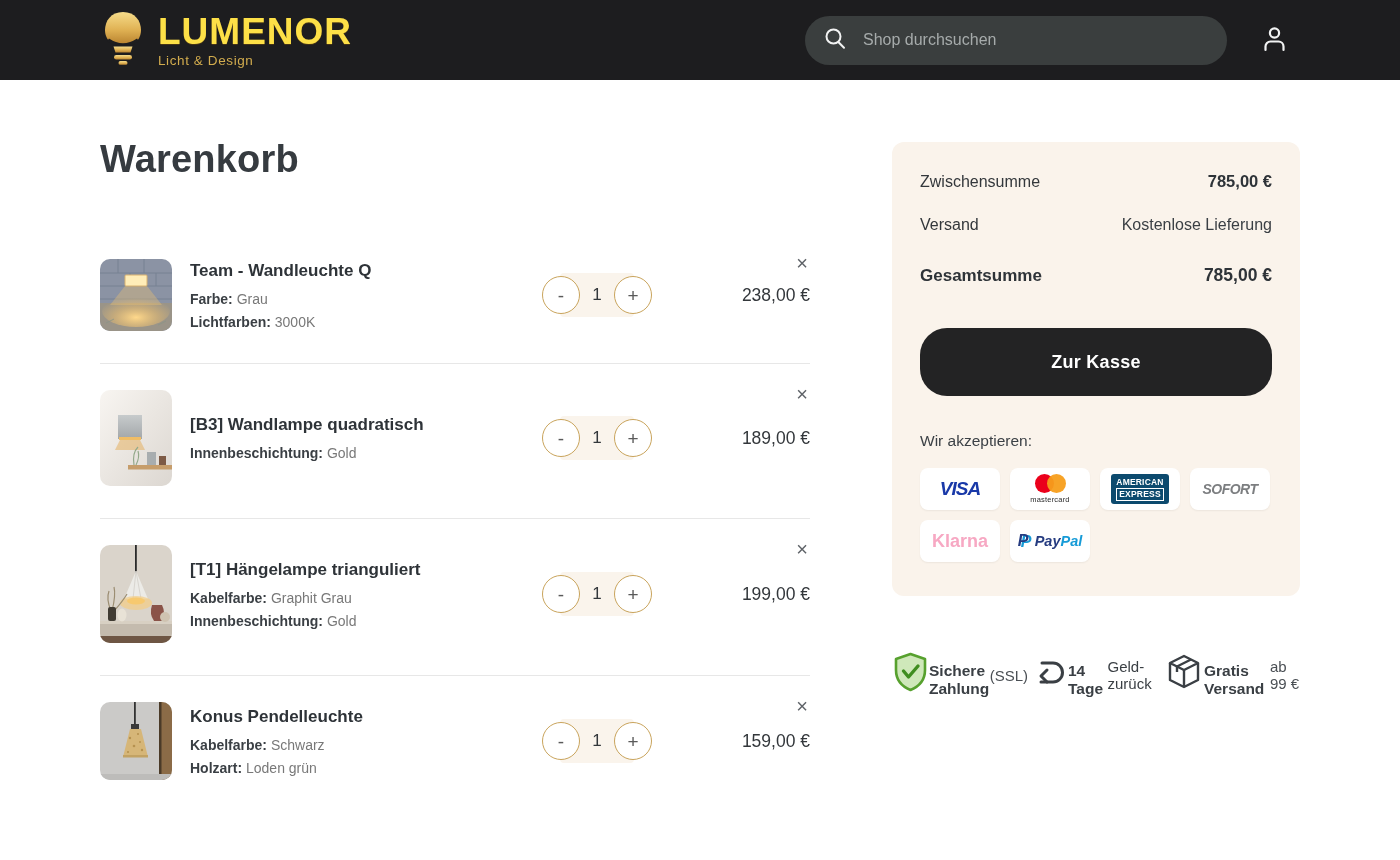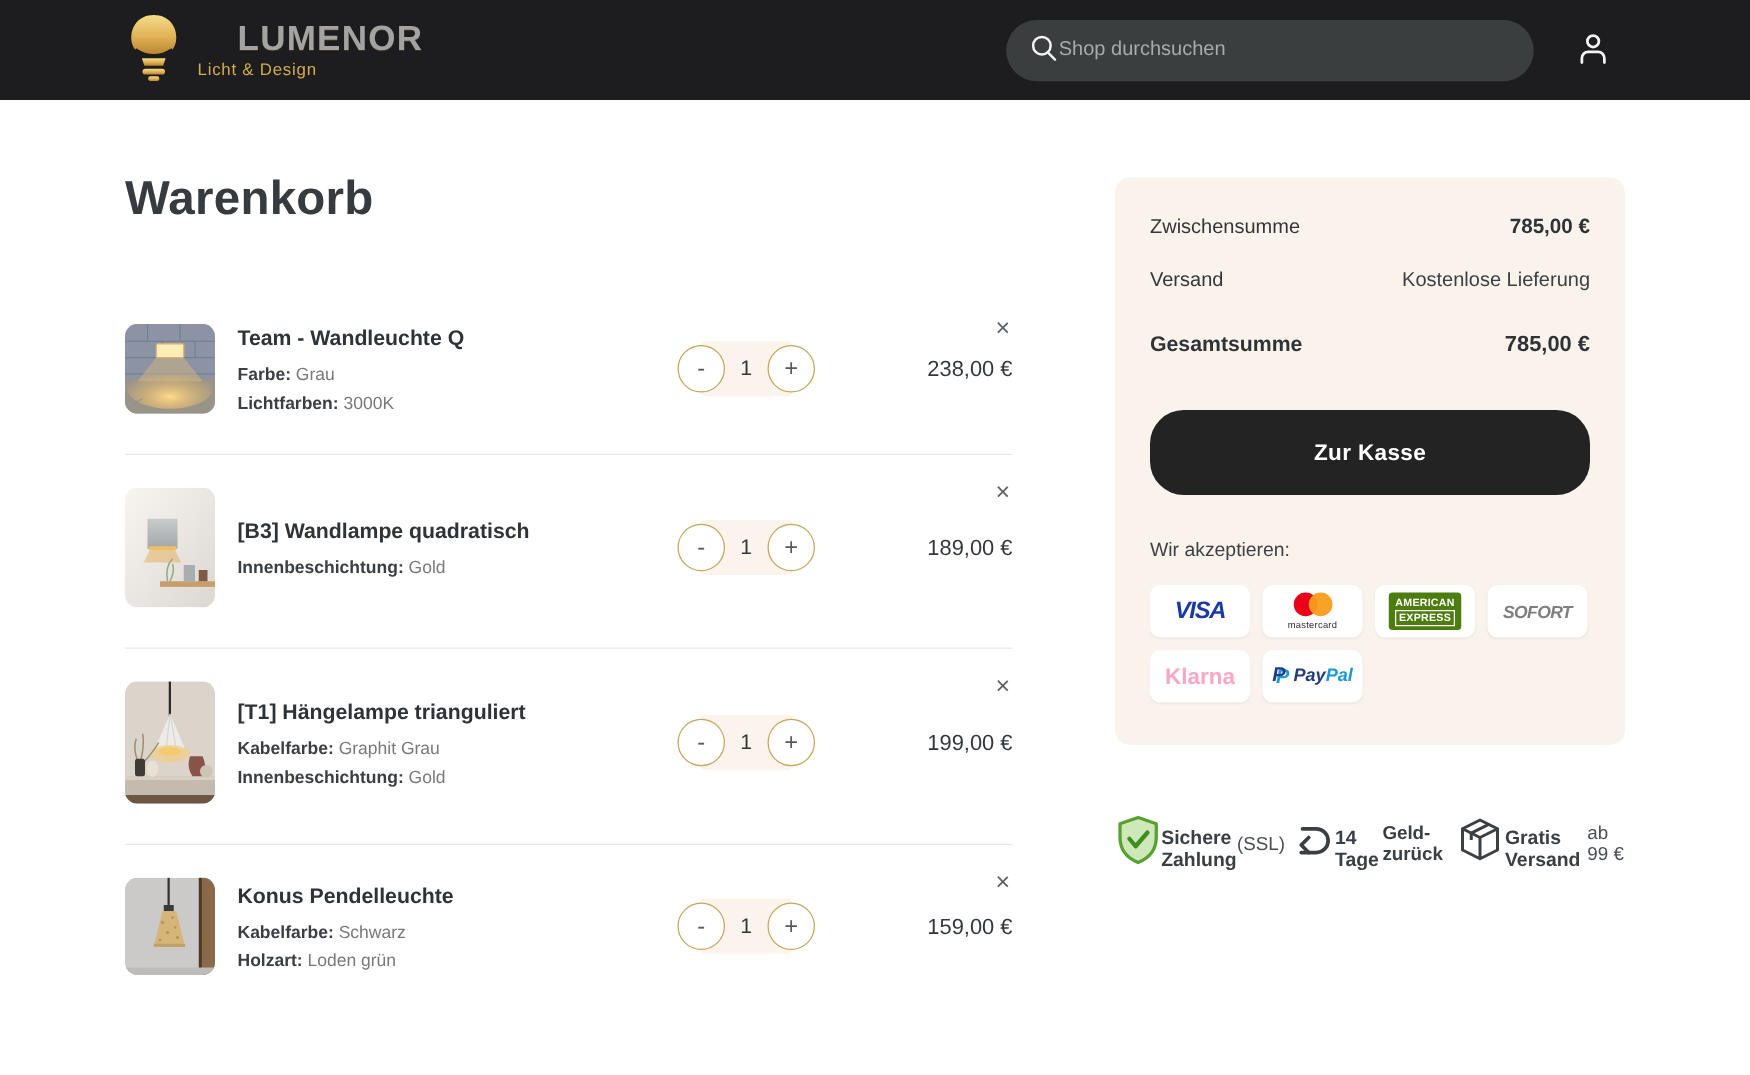--- a/index.html
+++ b/index.html
@@ -4,26 +4,26 @@
 <style>
   * { margin:0; padding:0; box-sizing:border-box; }
   html,body { width:1400px; height:860px; overflow:hidden; background:#ffffff;
               font-family:"Liberation Sans", sans-serif; }
 
   
   .header { height:80px; background:#1d1d1f; display:flex; align-items:center;
             padding:0 112px 0 100px; }
   .brand { display:flex; align-items:center; gap:12px; cursor:pointer; }
   .brand-text { display:flex; flex-direction:column; line-height:1; }
-  .brand-name { font-size:28px; font-weight:800; letter-spacing:1px; color:#a3a3a3;
-                text-shadow:0 1px 0 rgba(120,80,10,.45);margin-left:32px; }
+  .brand-name { font-size:37px; font-weight:800; letter-spacing:1px; color:#fde047;
+                text-shadow:0 1px 0 rgba(120,80,10,.45); }
   .brand-tagline { font-size:13.5px; color:#d2ac4e; margin-top:4px; letter-spacing:.6px; }
   .header-spacer { flex:1; }
   .search-pill { width:422px; height:49px; background:#3a3e3e; border-radius:25px;
-                 display:flex; align-items:center; padding:15px 18px; gap:0; }
+                 display:flex; align-items:center; padding:15px 18px; gap:16px; }
   .search-pill input { flex:1; background:transparent; border:none; outline:none;
                  color:#e8eaea; font-size:16px; font-family:"Liberation Sans",sans-serif; }
   .search-pill input::placeholder { color:#a6abab; }
   .account-btn { margin-left:34px; background:none; border:none; cursor:pointer;
                  display:flex; align-items:center; }
 
   
   .main { display:flex; padding:0 100px; }
   .left-col { width:710px; margin-right:82px; }
   .right-col { width:408px; }
@@ -84,42 +84,42 @@
   .pay-card { width:80px; height:42px; background:#ffffff; border-radius:8px;
               box-shadow:0 1px 2px rgba(0,0,0,.06); display:flex; flex-direction:column;
               align-items:center; justify-content:center; overflow:hidden; }
   .visa-txt { font-size:19px; font-weight:800; font-style:italic; color:#1939a8;
               letter-spacing:-1px; }
   .mc-circles { display:flex; height:19px; }
   .mc-circles .c1 { width:19px; height:19px; border-radius:50%; background:#eb001b; }
   .mc-circles .c2 { width:19px; height:19px; border-radius:50%; background:#f79e1b;
                     margin-left:-7px; opacity:.95; }
   .mc-txt { font-size:7.5px; color:#2b2b2b; margin-top:2px; letter-spacing:.2px; }
-  .amex-box { background:#4d7c0f; border-radius:3px; padding:3px 5px; text-align:center; }
+  .amex-box { background:#0c4a6e; border-radius:3px; padding:3px 5px; text-align:center; }
   .amex-box div { color:#ffffff; font-size:8.5px; font-weight:800; line-height:1.25;
                   letter-spacing:.2px; }
   .amex-box .l2 { border:1px solid #ffffff; padding:0 2px; }
   .sofort-txt { font-size:14px; font-weight:800; font-style:italic; color:#7c7e80;
                 letter-spacing:-.5px; }
   .klarna-txt { font-size:18px; font-weight:700; color:#f7a8c3; }
   .paypal-wrap { display:flex; align-items:center; gap:3px; }
   .pp-mark { position:relative; width:14px; height:18px; }
   .pp-mark span { position:absolute; font-size:16px; font-weight:800; font-style:italic; }
   .pp-mark .p1 { color:#253b80; left:0; top:0; }
   .pp-mark .p2 { color:#179bd7; left:3px; top:1px; }
   .pp-word { font-size:14.5px; font-weight:800; font-style:italic; }
   .pp-word .pay { color:#253b80; } .pp-word .pal { color:#179bd7; }
 
   
   .trust-row { margin-top:50px; display:flex; }
   .trust-item { flex:1; display:flex; flex-direction:row; align-items:center; }
   .trust-icon { height:40px; display:flex; align-items:flex-end; }
   .trust-l1 { margin-top:16px; font-size:15.5px; font-weight:700; color:#3a3f44; }
   .trust-l2 { margin-top:6px; font-size:15px; color:#4a4f54; }
-  .trust-item:nth-child(2) .trust-l2 { font-weight:700; color:#3a3f44; }
+  .trust-item:nth-child(2) .trust-l2 { font-weight:400; color:#3a3f44; }
 </style>
 </head>
 <body>
 
 <div class="header">
   <div class="brand">
     <span>
       <svg width="46" height="54" viewBox="0 0 46 54">
         <defs>
           <linearGradient id="gold" x1="0" y1="0" x2="0" y2="1">

